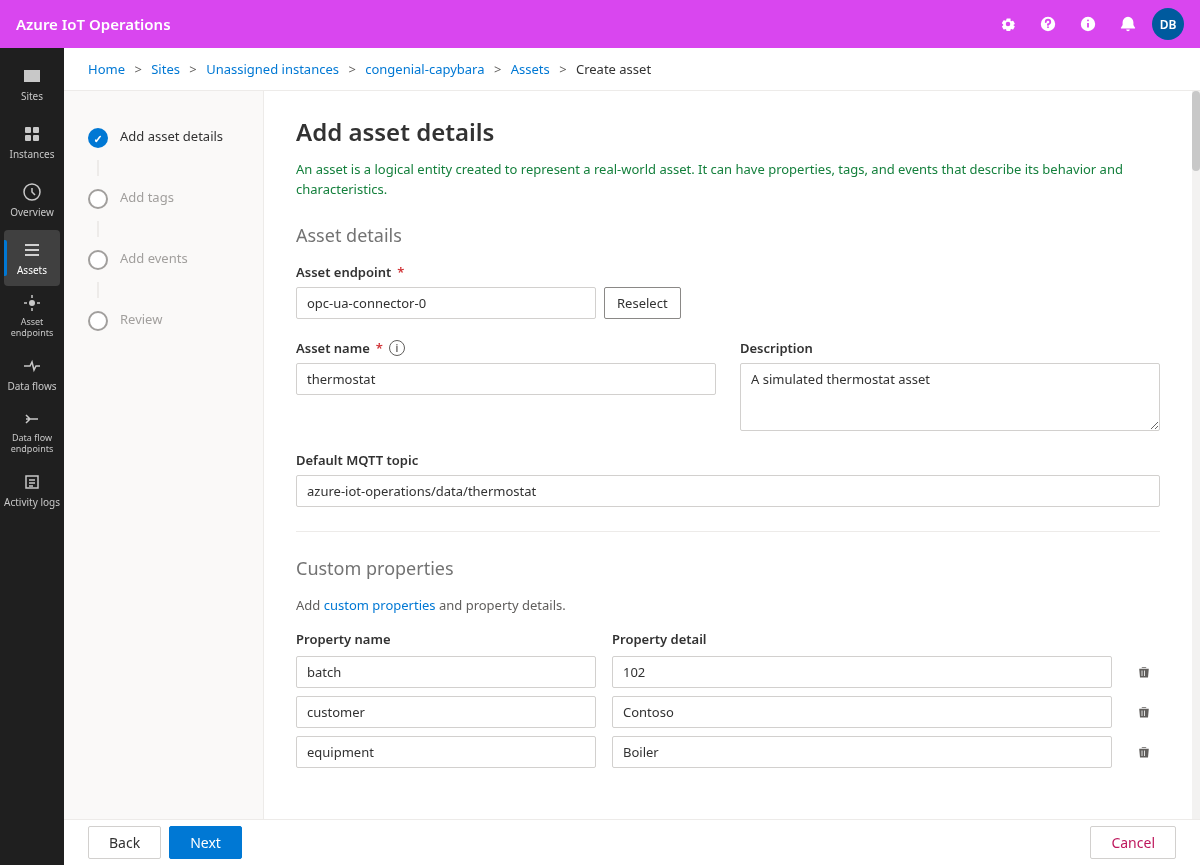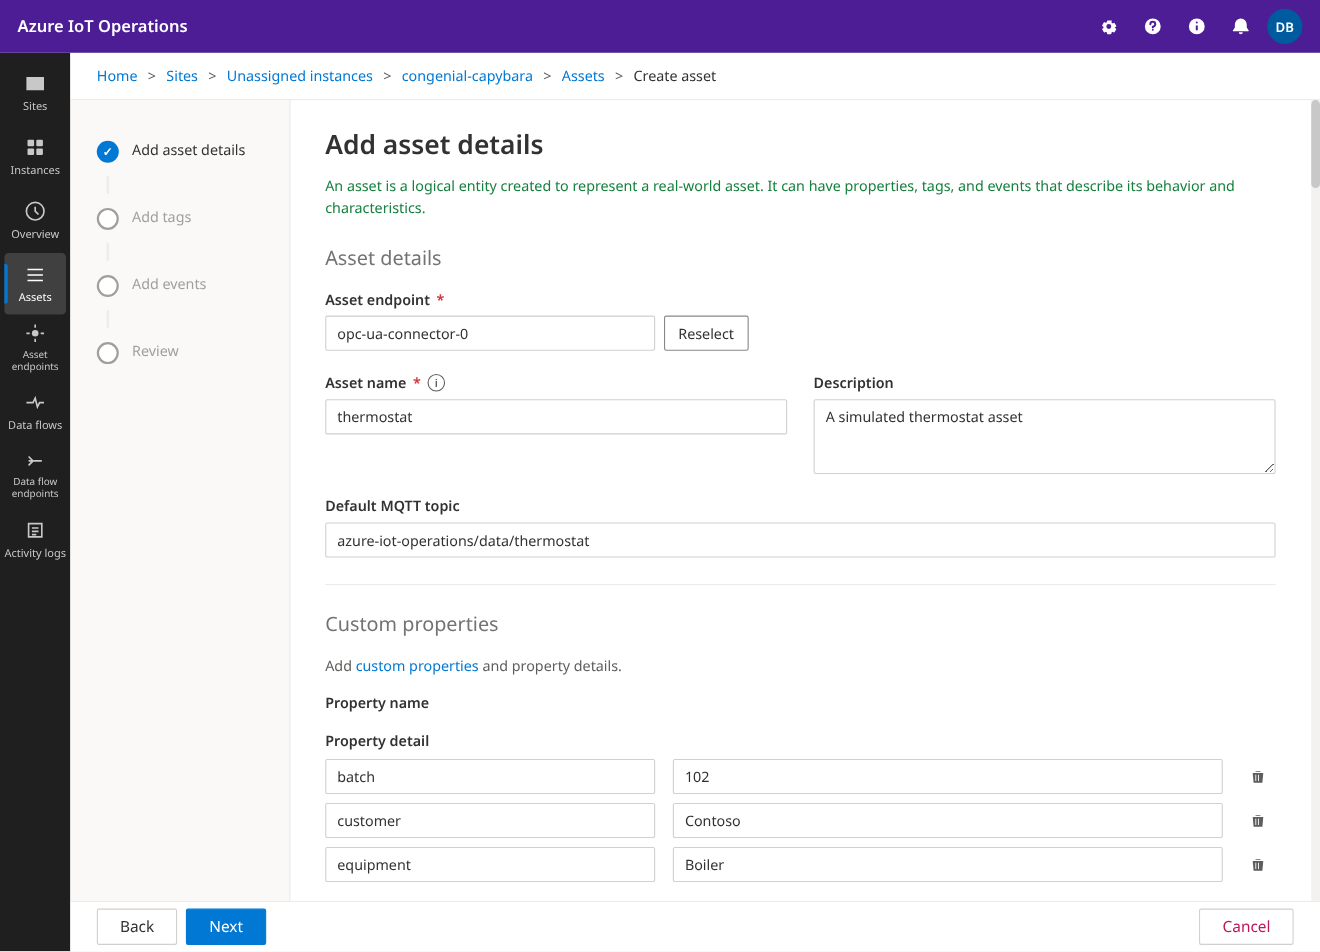--- a/index.html
+++ b/index.html
@@ -1,20 +1,20 @@
 <!DOCTYPE html>
 <html><head>
   <meta charset="utf-8">
   <style>
     * { box-sizing: border-box; margin: 0; padding: 0; }
     body { font-family: 'Segoe UI', system-ui, sans-serif; font-size: 14px; background: #f3f3f3; color: #323232; height: 865px; overflow: hidden; display: flex; flex-direction: column; }
 
     
     .top-nav {
-      background: #4c1d95;
+      background: #d946ef;
       color: white;
       height: 48px;
       display: flex;
       align-items: center;
       padding: 0 16px;
       flex-shrink: 0;
       justify-content: space-between;
     }
     .top-nav-title {
       font-size: 15px;
@@ -294,21 +294,20 @@
       font-size: 13px;
       color: #605e5c;
       margin-bottom: 16px;
     }
     .custom-props-desc a { color: #0078d4; text-decoration: none; }
 
     .props-header {
       display: flex;
       gap: 16px;
       margin-bottom: 8px;
-      flex-direction: column;
     }
     .props-header-label {
       font-size: 13px;
       font-weight: 600;
       color: #323232;
     }
     .props-header-label.name { width: 300px; }
     .props-header-label.detail { flex: 1; }
 
     .prop-row {

